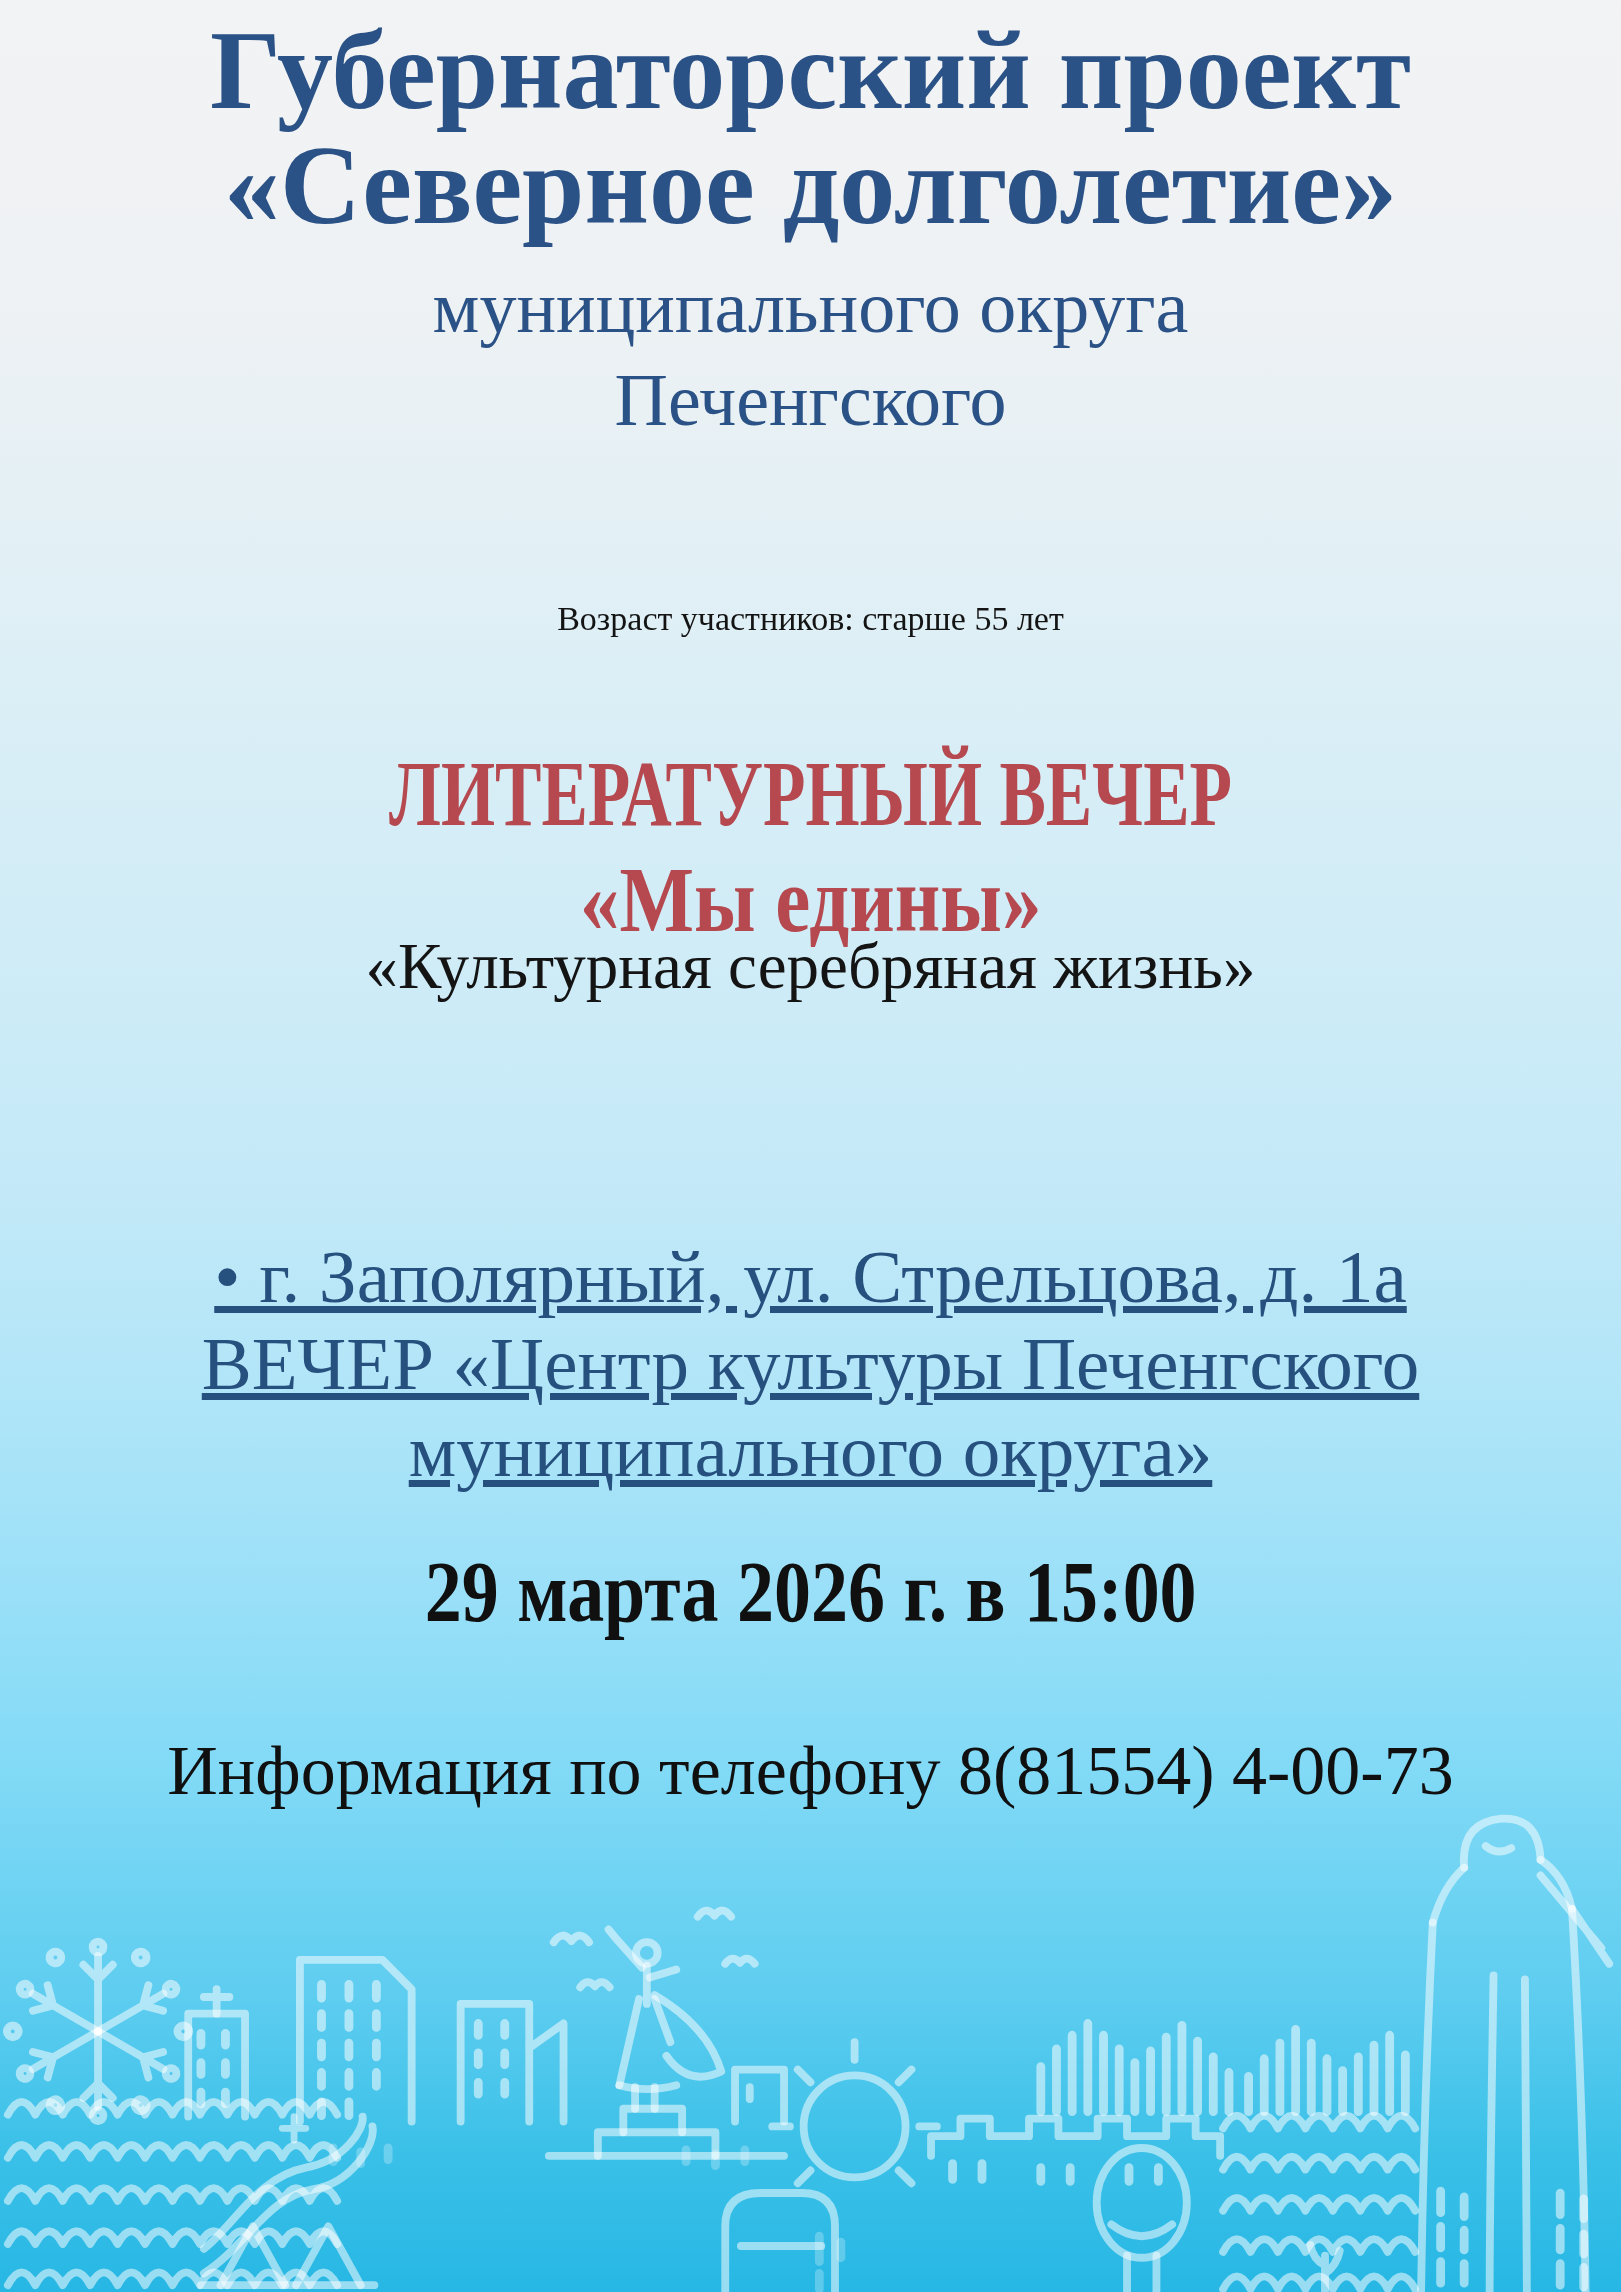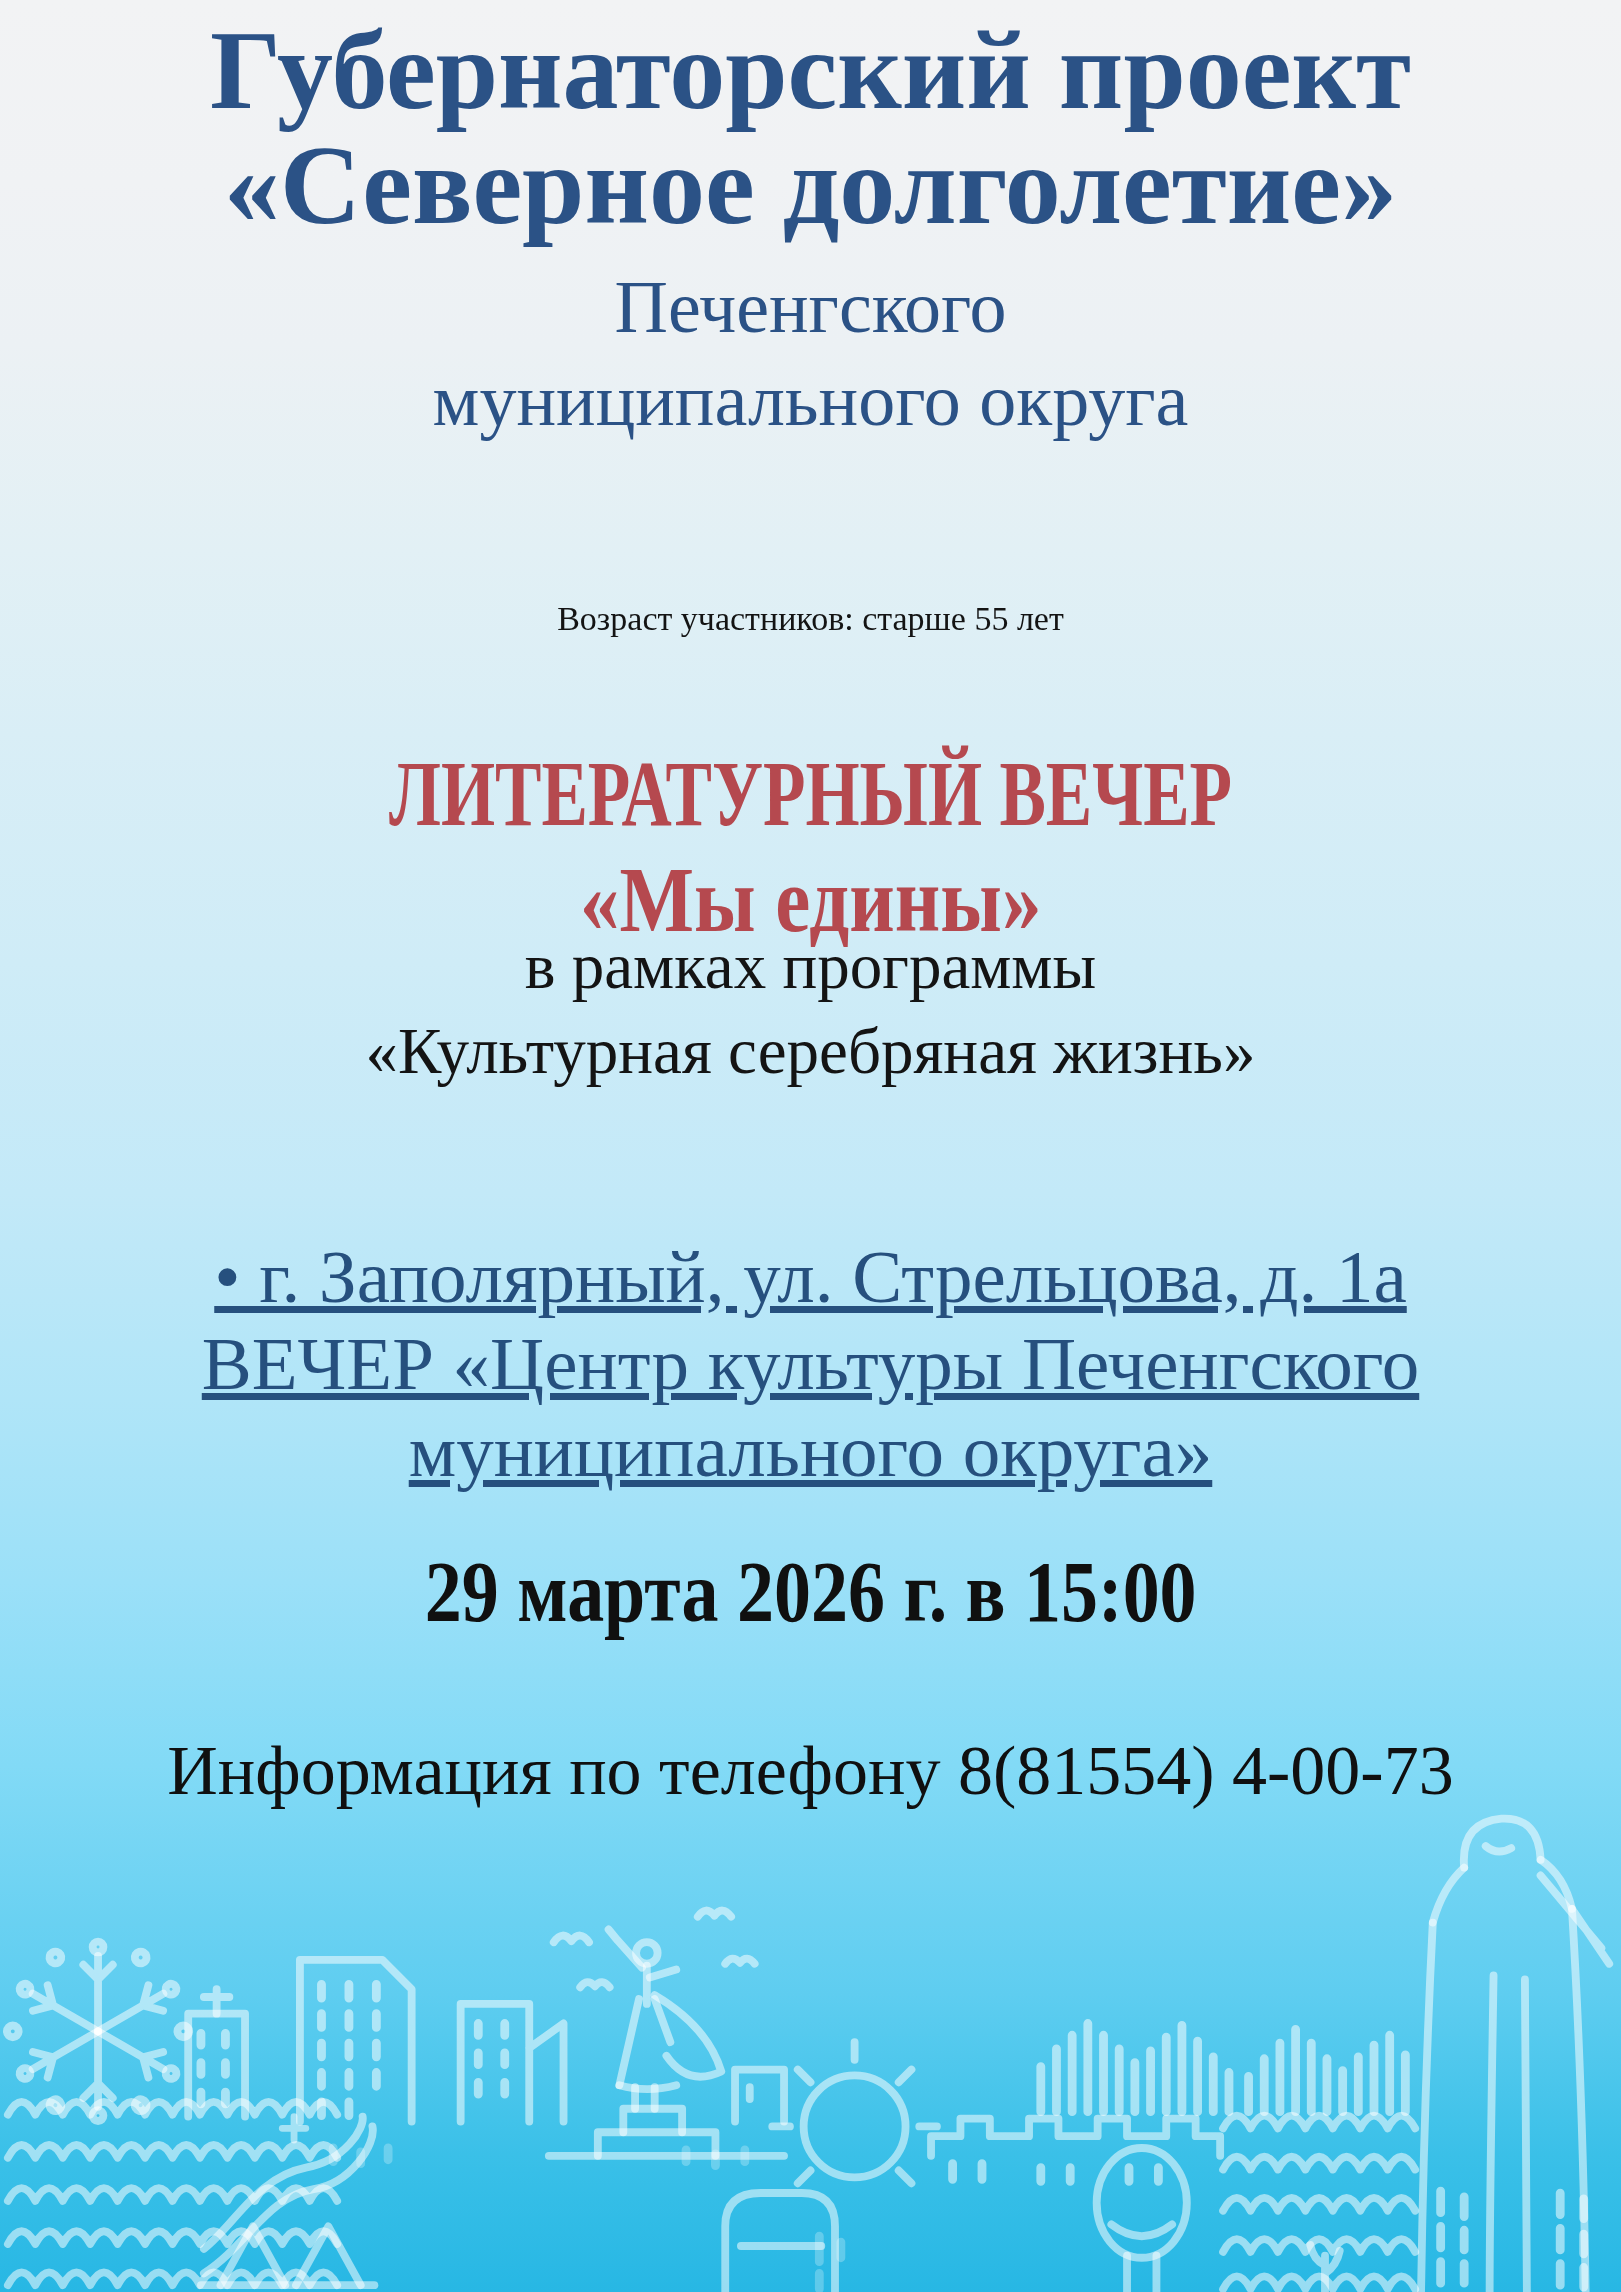--- a/index.html
+++ b/index.html
@@ -33,35 +33,34 @@
 <body>
 
 <div class="poster">
 
   <div class="tblock title">
     <div>Губернаторский проект</div>
     <div>«Северное долголетие»</div>
   </div>
 
   <div class="tblock territory">
+    <div>муниципального округа</div>
     <div>Печенгского</div>
-    <div>муниципального округа</div>
   </div>
 
   <div class="tblock age">Возраст участников: старше 55 лет</div>
 
   <div class="tblock red1">
     <span class="cond">ЛИТЕРАТУРНЫЙ ВЕЧЕР</span>
   </div>
   <div class="tblock red2">
     <span class="cond">«Мы едины»</span>
   </div>
 
   <div class="tblock program">
-    <div>в рамках программы</div>
     <div>«Культурная серебряная жизнь»</div>
   </div>
 
   <div class="tblock venue">
     <div>• г. Заполярный, ул. Стрельцова, д. 1а</div>
     <div>ВЕЧЕР «Центр культуры Печенгского</div>
     <div>муниципального округа»</div>
   </div>
 
   <div class="tblock date">

